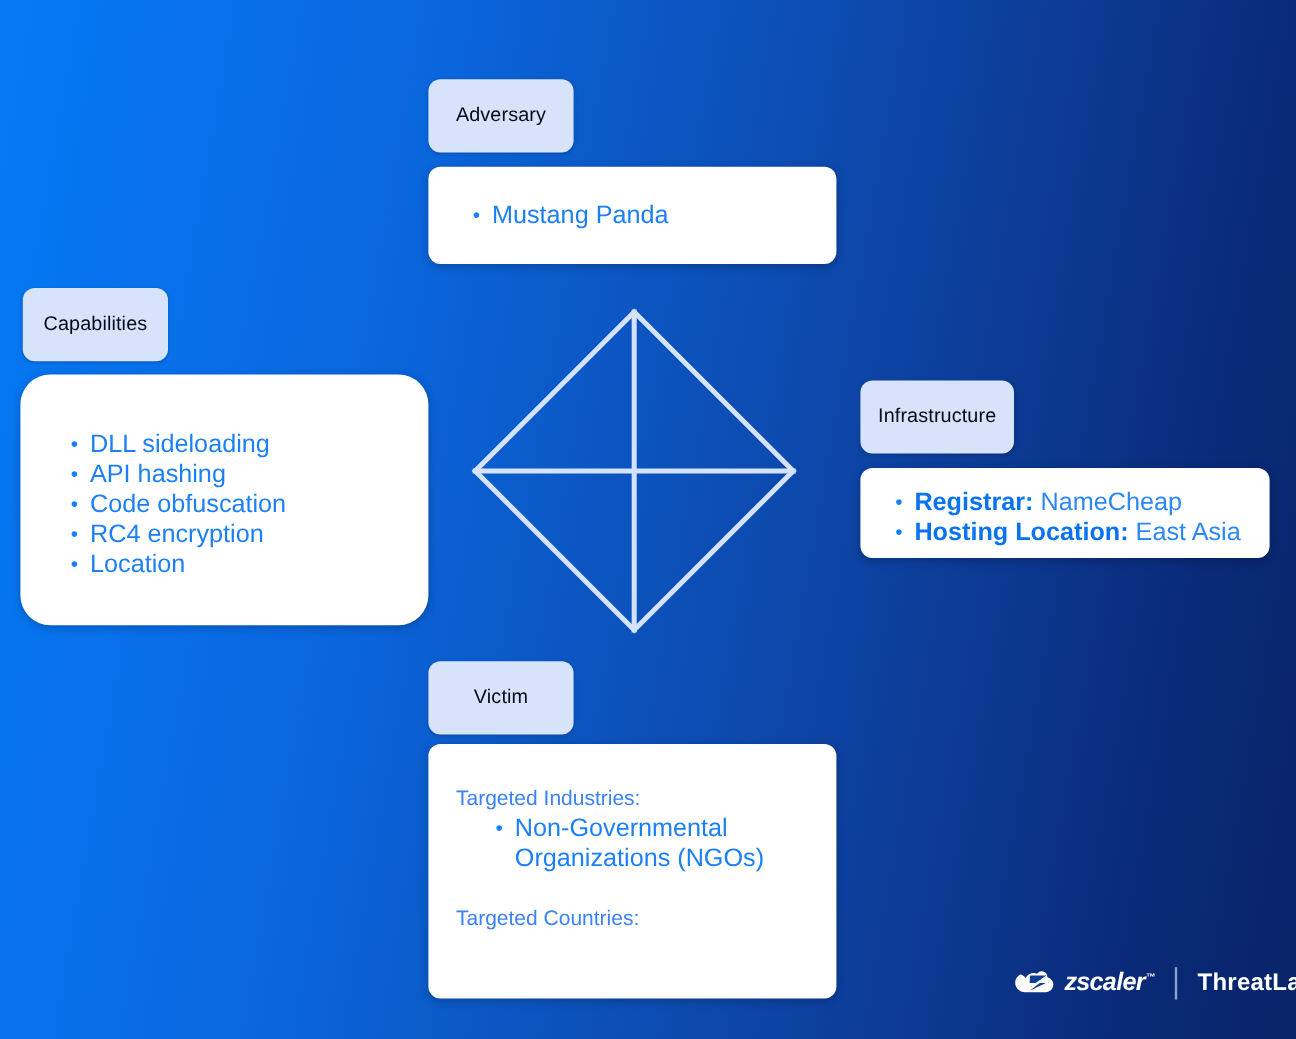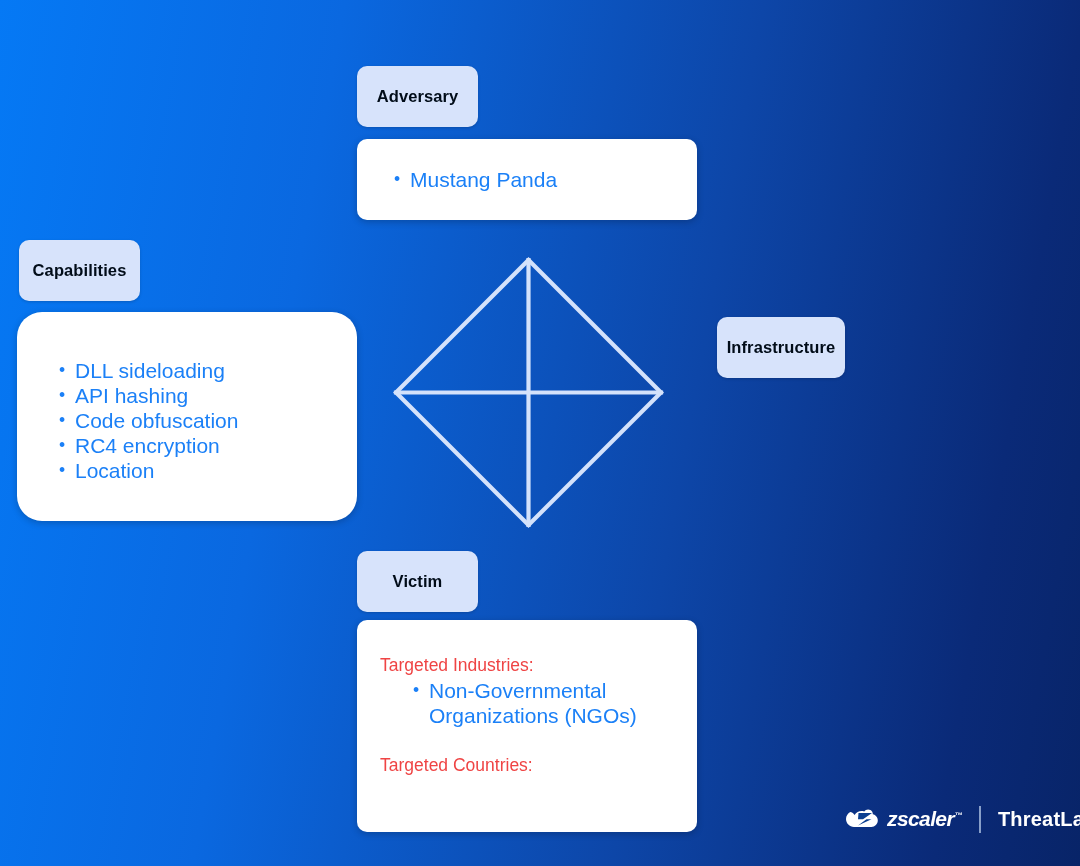--- a/index.html
+++ b/index.html
@@ -14,21 +14,21 @@
 
   
   .tab {
     position:absolute;
     background:#d7e3fb;
     border-radius:10px;
     display:flex;
     align-items:center;
     justify-content:center;
     color:#010c18;
-    font-weight:bold;
+    font-weight:normal;
     font-size:16.5px;
     letter-spacing:0.1px;
     box-shadow:0 1px 3px rgba(0,0,0,.18);
     z-index:3;
   }
 
   
   .card {
     position:absolute;
     background:#ffffff;
@@ -72,21 +72,21 @@
   
   #tab-infrastructure { left:717px; top:317px; width:128px; height:61px; }
   #card-infrastructure { left:717px; top:390px; width:341px; height:75px; }
   #card-infrastructure ul { margin:16px 0 0 29px; }
   #card-infrastructure ul li { line-height:25px; }
 
   
   #tab-victim { left:357px; top:551px; width:121px; height:61px; }
   #card-victim { left:357px; top:620px; width:340px; height:212px; }
   .vic-wrap { margin:33px 0 0 23px; }
-  .vic-head { color:#ef4444; font-size:17.5px; line-height:25px; }
+  .vic-head { color:#3b82f6; font-size:17.5px; line-height:25px; }
   .vic-wrap ul.blist { margin:0 0 0 33px; }
   .vic-gap { height:25px; }
 
   
   #diamond { position:absolute; left:390px; top:254px; width:277px; height:277px; z-index:1; }
 
   
   #logo { position:absolute; left:845px; top:800px; height:38px; display:flex; align-items:center; z-index:4; }
   #logo .zs-mark { display:flex; align-items:center; }
   #logo .zs-word {
@@ -128,20 +128,32 @@
       <li>API hashing</li>
       <li>Code obfuscation</li>
       <li>RC4 encryption</li>
       <li>Location</li>
     </ul>
   </div>
 
   <div class="tab" id="tab-infrastructure">
     <span>Infrastructure</span>
   </div>
+  <div class="card" id="card-infrastructure">
+    <ul class="blist">
+      <li>
+        <span class="lbl">Registrar:</span>
+        <span class="val">NameCheap</span>
+      </li>
+      <li>
+        <span class="lbl">Hosting Location:</span>
+        <span class="val">East Asia</span>
+      </li>
+    </ul>
+  </div>
 
   <div class="tab" id="tab-victim">
     <span>Victim</span>
   </div>
   <div class="card" id="card-victim">
     <div class="vic-wrap">
       <div class="vic-head">Targeted Industries:</div>
       <ul class="blist">
         <li>Non-Governmental Organizations (NGOs)</li>
       </ul>

